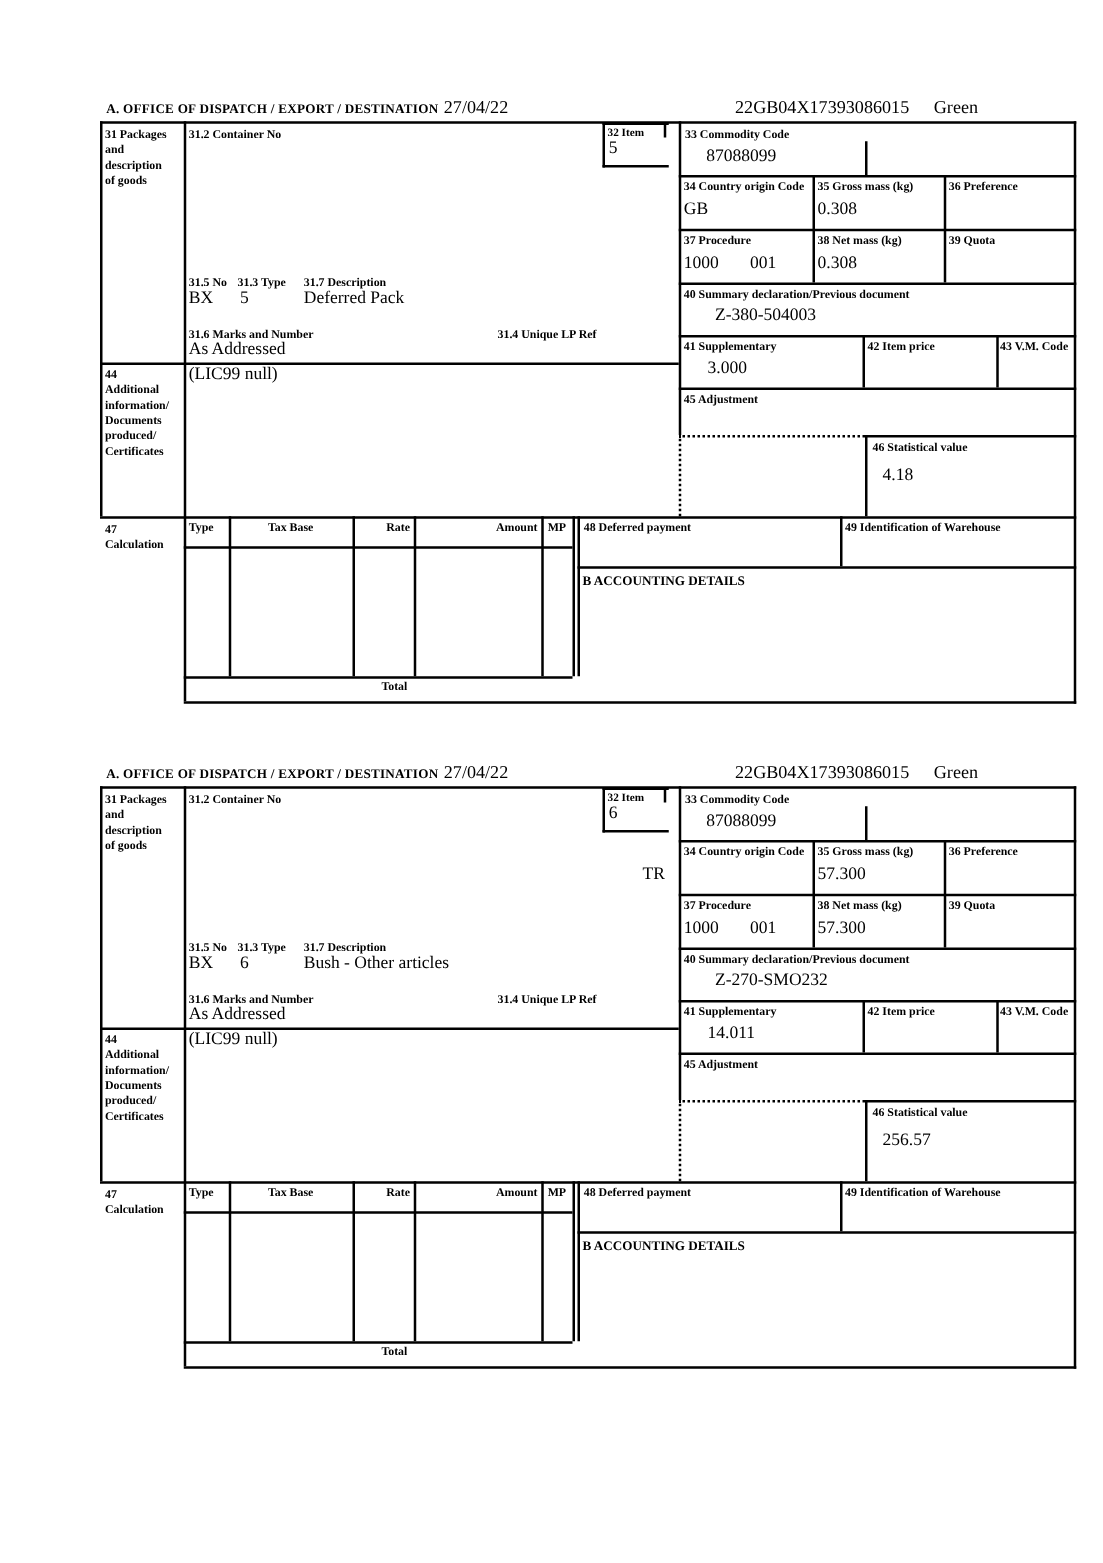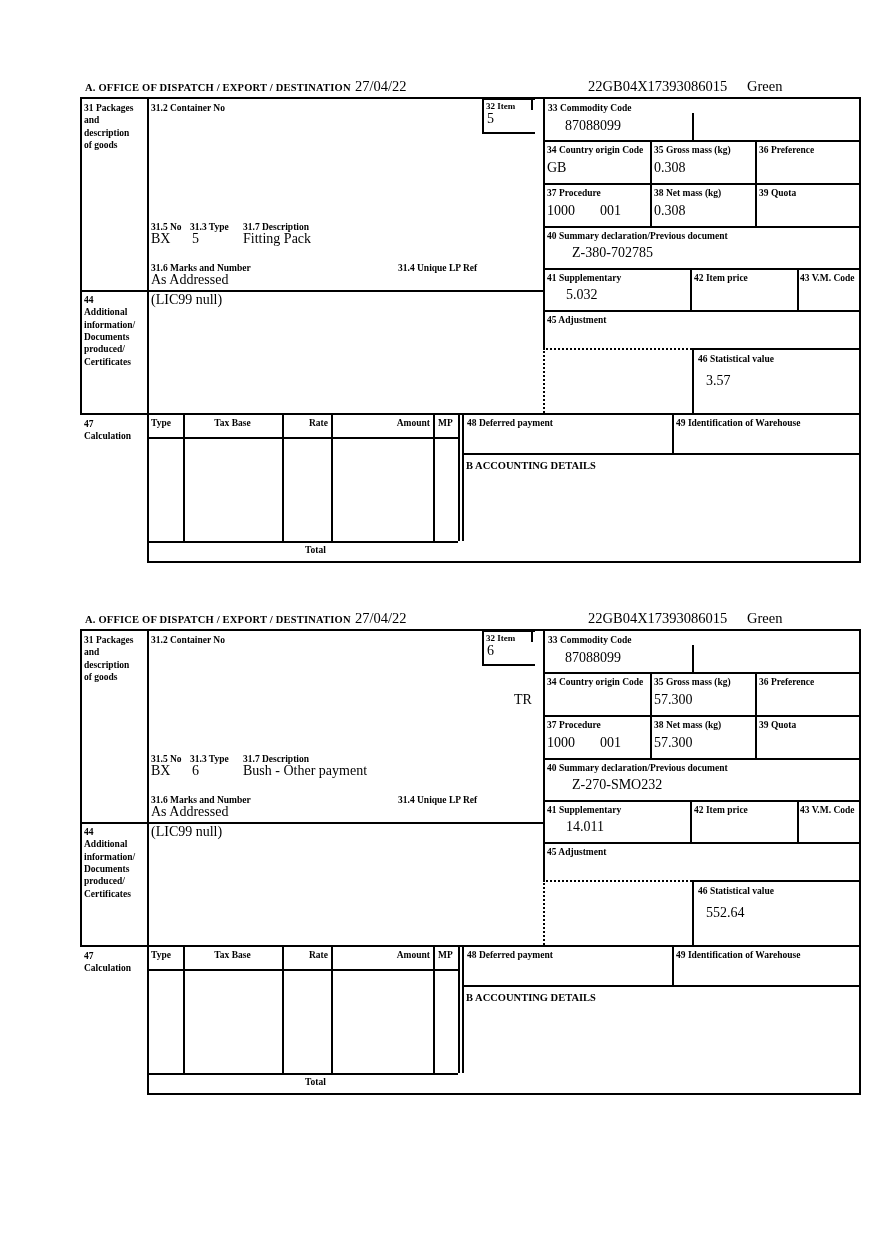--- a/index.html
+++ b/index.html
@@ -77,21 +77,21 @@
 
   <div class="lbl" style="left:151px;top:27px">31.2 Container No</div>
   <div class="lbl" style="left:486px;top:26px;font-size:9px">32 Item</div>
   <div class="val" style="left:487px;top:36px">5</div>
 
   <div class="lbl" style="left:151px;top:146px">31.5 No</div>
   <div class="lbl" style="left:190px;top:146px">31.3 Type</div>
   <div class="lbl" style="left:243px;top:146px">31.7 Description</div>
   <div class="val" style="left:151px;top:156px">BX</div>
   <div class="val" style="left:192px;top:156px">5</div>
-  <div class="val" style="left:243px;top:156px">Fitting Pack</div>
+  <div class="val" style="left:243px;top:156px">Deferred Pack</div>
 
   <div class="lbl" style="left:151px;top:187px">31.6 Marks and Number</div>
   <div class="lbl" style="left:398px;top:187px">31.4 Unique LP Ref</div>
   <div class="val" style="left:151px;top:197px">As Addressed</div>
 
   <div class="lbl stack" style="left:84px;top:219px;width:62px">
     <div>44</div>
     <div>Additional</div>
     <div>information/</div>
     <div>Documents</div>
@@ -110,31 +110,31 @@
   <div class="lbl" style="left:759px;top:69px">36 Preference</div>
 
   <div class="lbl" style="left:547px;top:112px">37 Procedure</div>
   <div class="val" style="left:547px;top:128px">1000</div>
   <div class="val" style="left:600px;top:128px">001</div>
   <div class="lbl" style="left:654px;top:112px">38 Net mass (kg)</div>
   <div class="val" style="left:654px;top:128px">0.308</div>
   <div class="lbl" style="left:759px;top:112px">39 Quota</div>
 
   <div class="lbl" style="left:547px;top:155px">40 Summary declaration/Previous document</div>
-  <div class="val" style="left:572px;top:170px">Z-380-702785</div>
+  <div class="val" style="left:572px;top:170px">Z-380-504003</div>
 
   <div class="lbl" style="left:547px;top:197px">41 Supplementary</div>
-  <div class="val" style="left:566px;top:212px">5.032</div>
+  <div class="val" style="left:566px;top:212px">3.000</div>
   <div class="lbl" style="left:694px;top:197px">42 Item price</div>
   <div class="lbl" style="left:800px;top:197px">43 V.M. Code</div>
 
   <div class="lbl" style="left:547px;top:239px">45 Adjustment</div>
 
   <div class="lbl" style="left:698px;top:278px">46 Statistical value</div>
-  <div class="val" style="left:706px;top:298px">3.57</div>
+  <div class="val" style="left:706px;top:298px">4.18</div>
 
   <div class="lbl stack" style="left:84px;top:343px;width:60px">
     <div>47</div>
     <div>Calculation</div>
   </div>
 
   <div class="th" style="left:147px;top:343px;width:36px;padding-left:4px">Type</div>
   <div class="th" style="left:183px;top:343px;width:99px;text-align:center">Tax Base</div>
   <div class="th" style="left:282px;top:343px;width:49px;text-align:right;padding-right:3px">Rate</div>
   <div class="th" style="left:331px;top:343px;width:102px;text-align:right;padding-right:3px">Amount</div>
@@ -201,21 +201,21 @@
 
   <div class="lbl" style="left:151px;top:27px">31.2 Container No</div>
   <div class="lbl" style="left:486px;top:26px;font-size:9px">32 Item</div>
   <div class="val" style="left:487px;top:36px">6</div>
 
   <div class="lbl" style="left:151px;top:146px">31.5 No</div>
   <div class="lbl" style="left:190px;top:146px">31.3 Type</div>
   <div class="lbl" style="left:243px;top:146px">31.7 Description</div>
   <div class="val" style="left:151px;top:156px">BX</div>
   <div class="val" style="left:192px;top:156px">6</div>
-  <div class="val" style="left:243px;top:156px">Bush - Other payment</div>
+  <div class="val" style="left:243px;top:156px">Bush - Other articles</div>
 
   <div class="lbl" style="left:151px;top:187px">31.6 Marks and Number</div>
   <div class="lbl" style="left:398px;top:187px">31.4 Unique LP Ref</div>
   <div class="val" style="left:151px;top:197px">As Addressed</div>
 
   <div class="lbl stack" style="left:84px;top:219px;width:62px">
     <div>44</div>
     <div>Additional</div>
     <div>information/</div>
     <div>Documents</div>
@@ -244,21 +244,21 @@
   <div class="val" style="left:572px;top:170px">Z-270-SMO232</div>
 
   <div class="lbl" style="left:547px;top:197px">41 Supplementary</div>
   <div class="val" style="left:566px;top:212px">14.011</div>
   <div class="lbl" style="left:694px;top:197px">42 Item price</div>
   <div class="lbl" style="left:800px;top:197px">43 V.M. Code</div>
 
   <div class="lbl" style="left:547px;top:239px">45 Adjustment</div>
 
   <div class="lbl" style="left:698px;top:278px">46 Statistical value</div>
-  <div class="val" style="left:706px;top:298px">552.64</div>
+  <div class="val" style="left:706px;top:298px">256.57</div>
 
   <div class="lbl stack" style="left:84px;top:343px;width:60px">
     <div>47</div>
     <div>Calculation</div>
   </div>
 
   <div class="th" style="left:147px;top:343px;width:36px;padding-left:4px">Type</div>
   <div class="th" style="left:183px;top:343px;width:99px;text-align:center">Tax Base</div>
   <div class="th" style="left:282px;top:343px;width:49px;text-align:right;padding-right:3px">Rate</div>
   <div class="th" style="left:331px;top:343px;width:102px;text-align:right;padding-right:3px">Amount</div>

